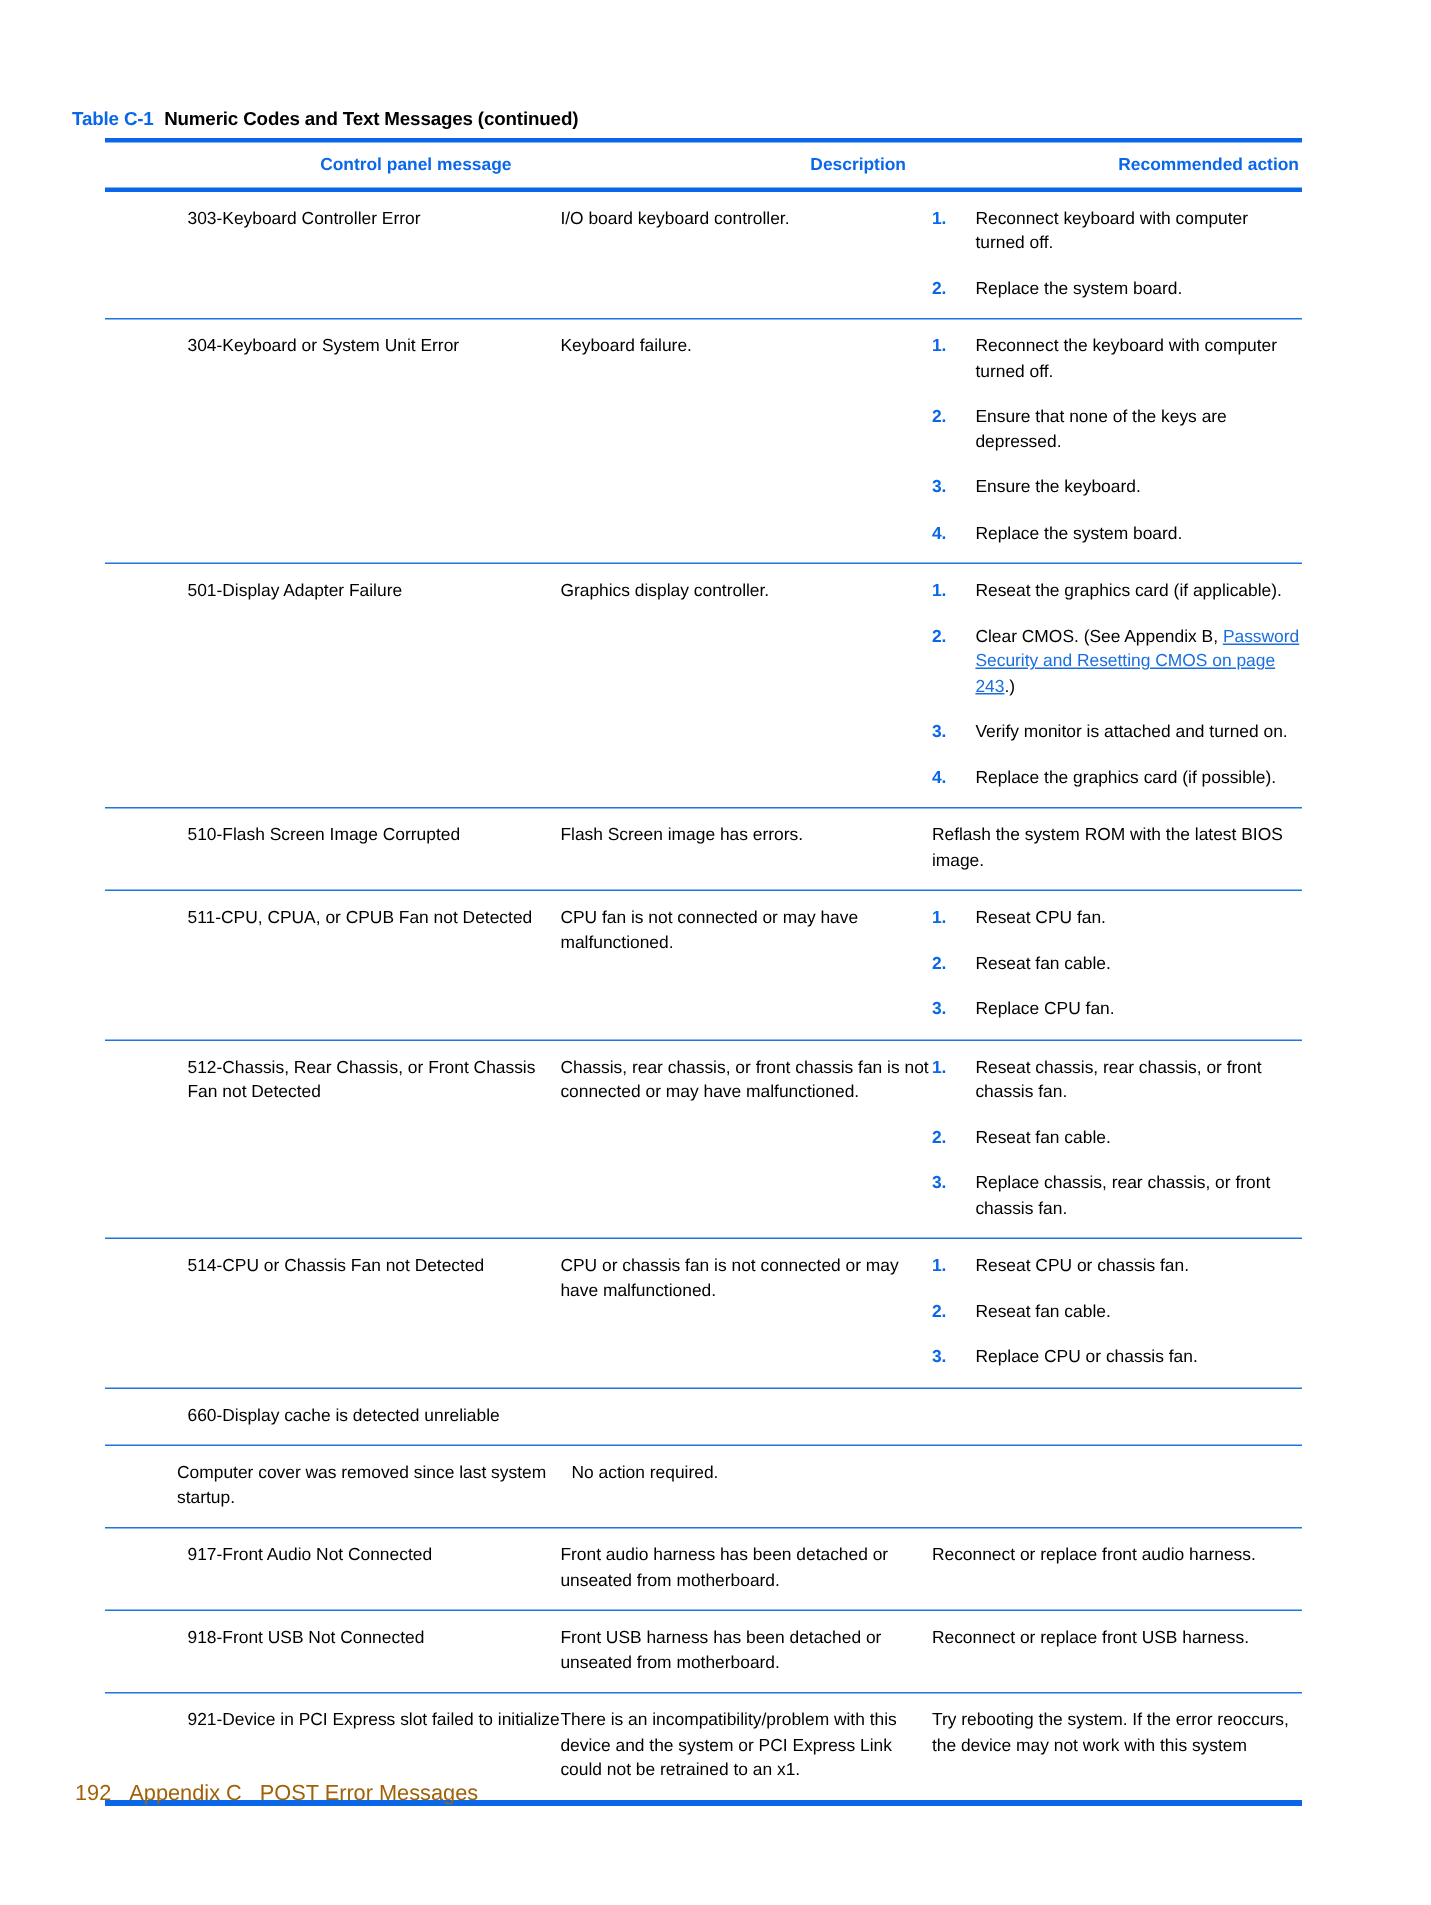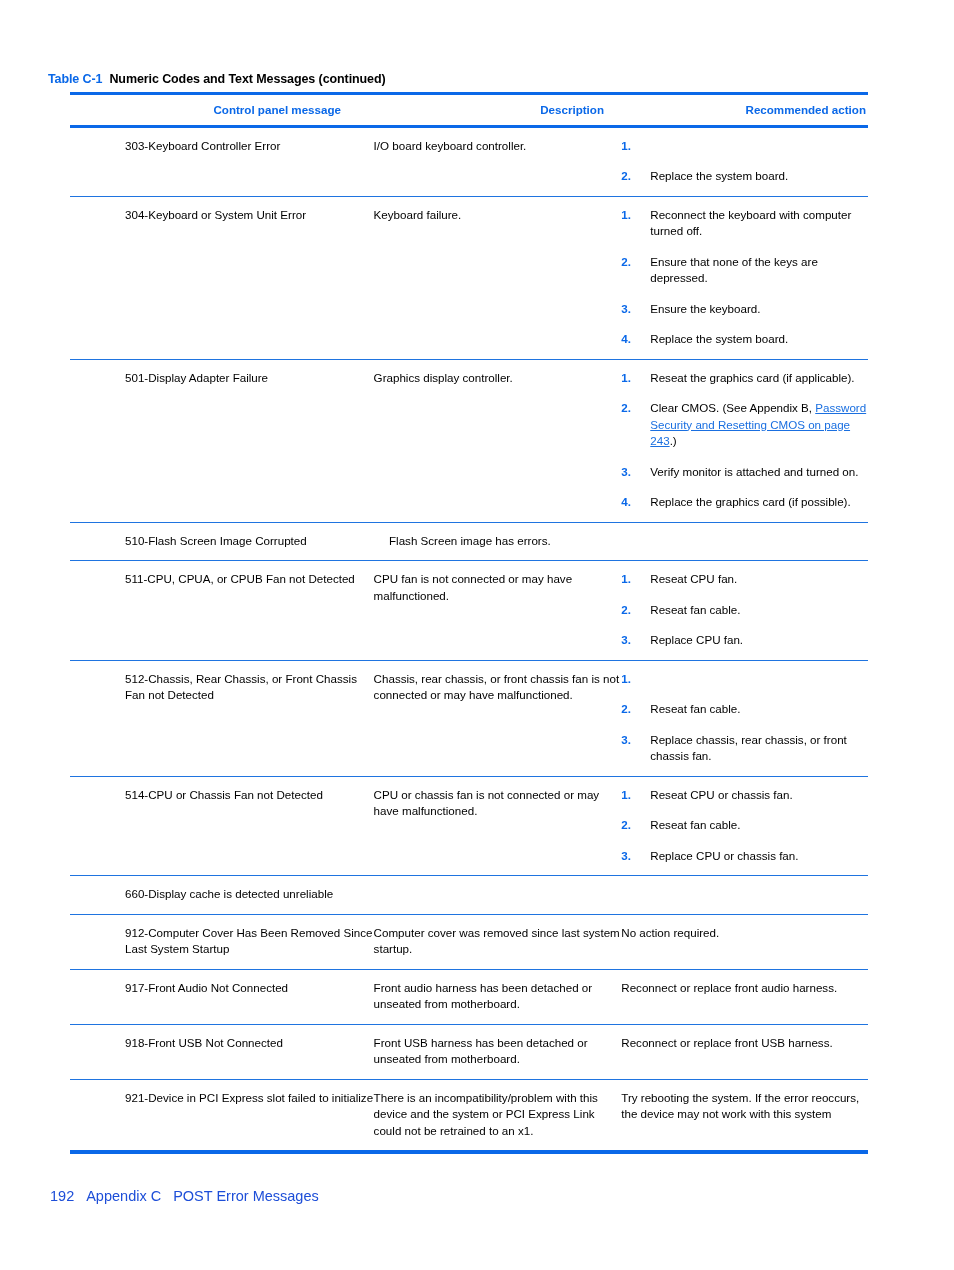--- a/index.html
+++ b/index.html
@@ -125,21 +125,21 @@
     color: #1a6fe0;
     text-decoration: underline;
   }
 
   
   .footer {
     position: absolute;
     left: 50px;
     top: 1188px;
     font-size: 14.5px;
-    color: #1d4ed8;
+    color: #a16207;
     white-space: nowrap;
   }
   .footer .pg { margin-right: 12px; }
   .footer .ap { margin-right: 12px; }
 </style>
 </head>
 <body>
 
 <div class="page">
 
@@ -160,20 +160,21 @@
     <div class="rule-head"></div>
 
     <div id="rows-container">
         <div class="row">
           <div class="cell c1">303-Keyboard Controller Error</div>
           <div class="cell c2">I/O board keyboard controller.</div>
           <div class="cell c3">
             <div class="steps">
               <div class="step">
                 <div class="step-num">1.</div>
+                <div class="step-text">Reconnect keyboard with computer turned off.</div>
               </div>
               <div class="step">
                 <div class="step-num">2.</div>
                 <div class="step-text">Replace the system board.</div>
               </div>
             </div>
           </div>
         </div>
         <div class="rule-row"></div>
         <div class="row">
@@ -222,20 +223,23 @@
                 <div class="step-num">4.</div>
                 <div class="step-text">Replace the graphics card (if possible).</div>
               </div>
             </div>
           </div>
         </div>
         <div class="rule-row"></div>
         <div class="row">
           <div class="cell c1">510-Flash Screen Image Corrupted</div>
           <div class="cell c2">Flash Screen image has errors.</div>
+          <div class="cell c3">
+            <div class="plain-action">Reflash the system ROM with the latest BIOS image.</div>
+          </div>
         </div>
         <div class="rule-row"></div>
         <div class="row">
           <div class="cell c1">511-CPU, CPUA, or CPUB Fan not Detected</div>
           <div class="cell c2">CPU fan is not connected or may have malfunctioned.</div>
           <div class="cell c3">
             <div class="steps">
               <div class="step">
                 <div class="step-num">1.</div>
                 <div class="step-text">Reseat CPU fan.</div>
@@ -252,20 +256,21 @@
           </div>
         </div>
         <div class="rule-row"></div>
         <div class="row">
           <div class="cell c1">512-Chassis, Rear Chassis, or Front Chassis Fan not Detected</div>
           <div class="cell c2">Chassis, rear chassis, or front chassis fan is not connected or may have malfunctioned.</div>
           <div class="cell c3">
             <div class="steps">
               <div class="step">
                 <div class="step-num">1.</div>
+                <div class="step-text">Reseat chassis, rear chassis, or front chassis fan.</div>
               </div>
               <div class="step">
                 <div class="step-num">2.</div>
                 <div class="step-text">Reseat fan cable.</div>
               </div>
               <div class="step">
                 <div class="step-num">3.</div>
                 <div class="step-text">Replace chassis, rear chassis, or front chassis fan.</div>
               </div>
             </div>
@@ -291,21 +296,20 @@
               </div>
             </div>
           </div>
         </div>
         <div class="rule-row"></div>
         <div class="row">
           <div class="cell c1">660-Display cache is detected unreliable</div>
         </div>
         <div class="rule-row"></div>
         <div class="row">
-          <div class="cell c1">912-Computer Cover Has Been Removed Since Last System Startup</div>
           <div class="cell c2">Computer cover was removed since last system startup.</div>
           <div class="cell c3">
             <div class="plain-action">No action required.</div>
           </div>
         </div>
         <div class="rule-row"></div>
         <div class="row">
           <div class="cell c1">917-Front Audio Not Connected</div>
           <div class="cell c2">Front audio harness has been detached or unseated from motherboard.</div>
           <div class="cell c3">

